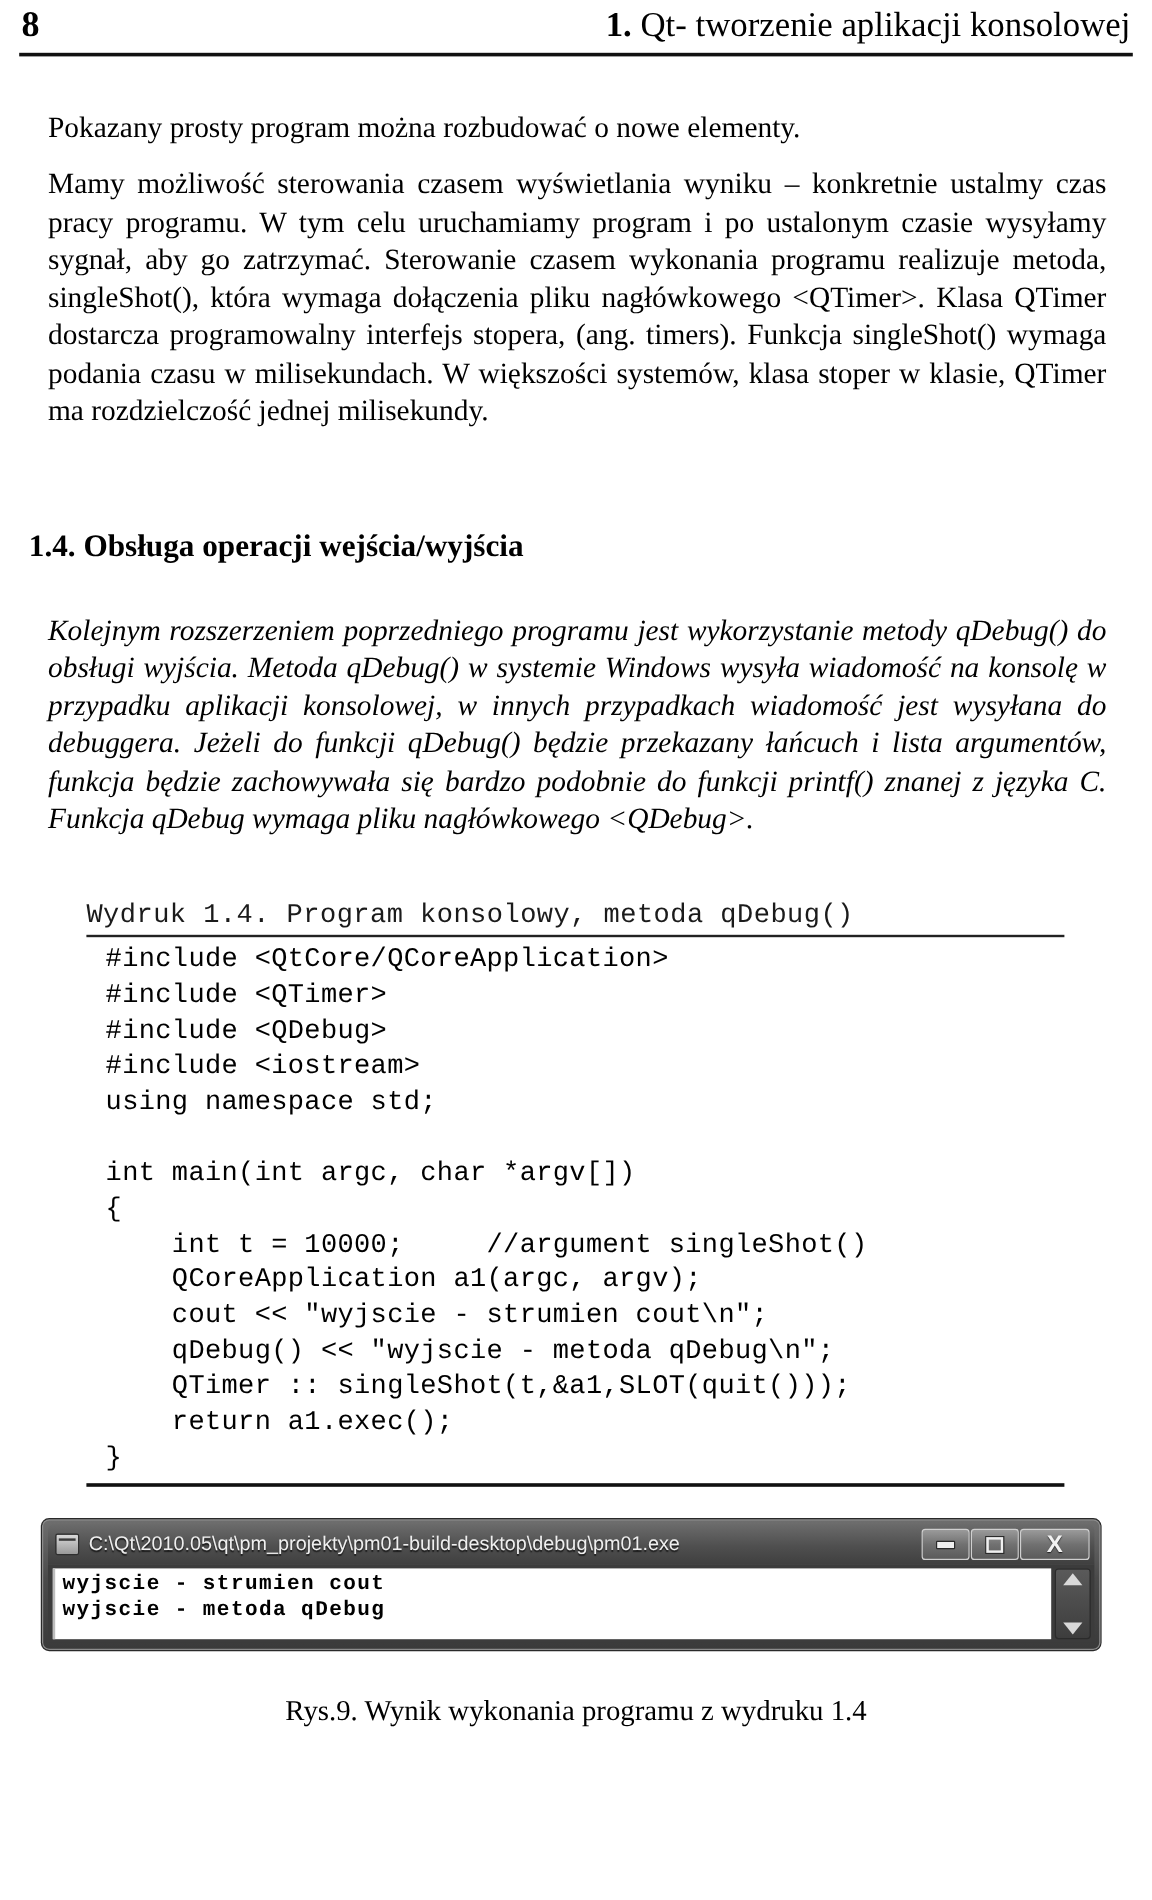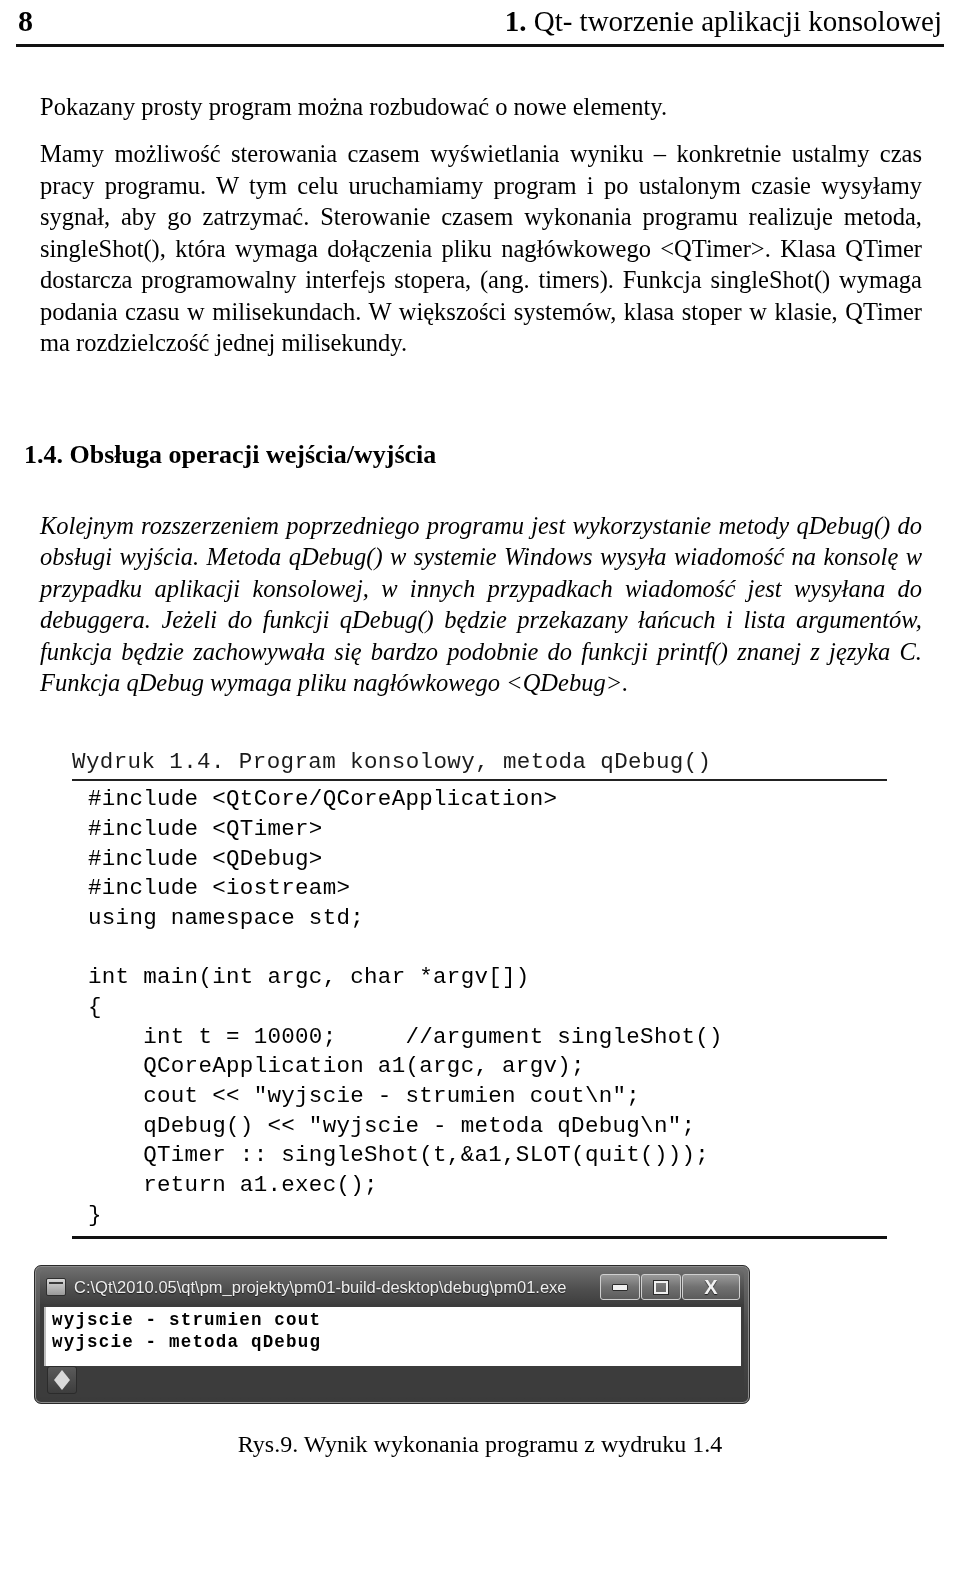--- a/index.html
+++ b/index.html
@@ -108,21 +108,21 @@
     margin: 26px 0 0 0;
     padding-left: 2px;
   }
 
   
   .console-wrap {
     margin: 26px 0 0 20px;
     width: 884px;
   }
   .console-window {
-    width: 716px;
+    width: 884px;
     background: linear-gradient(180deg, #6f6f6f 0%, #4a4a4a 45%, #3a3a3a 100%);
     border: 1px solid #2a2a2a;
     border-radius: 7px;
     box-shadow: 0 0 0 1px #8d8d8d inset;
     padding: 4px 5px 6px 5px;
     box-sizing: border-box;
   }
   .titlebar {
     height: 34px;
     display: flex;
@@ -194,21 +194,20 @@
     font-size: 20px;
     font-weight: bold;
     line-height: 1;
     text-shadow: 0 1px 1px #1d1d1d;
   }
   .console-body-row {
     display: flex;
     background: #3c3c3c;
     padding: 3px 3px 3px 4px;
     box-sizing: border-box;
-    flex-direction: column;
   }
   .console-text {
     flex: 1 1 auto;
     background: #ffffff;
     color: #000000;
     font-family: "Liberation Mono", "DejaVu Sans Mono", monospace;
     font-size: 17.5px;
     font-weight: bold;
     line-height: 1.22;
     padding: 3px 0 4px 6px;
@@ -235,21 +234,21 @@
     width: 0; height: 0;
     border-left: 8px solid transparent;
     border-right: 8px solid transparent;
   }
   .scroll-arrow.up { border-bottom: 10px solid #d9d9d9; }
   .scroll-arrow.down { border-top: 10px solid #d9d9d9; }
 
   .figure-caption {
     text-align: center;
     font-size: 24px;
-    margin: 26px 0 0 0;
+    margin: 36px 0 0 0;
     line-height: 1.2;
   }
 </style>
 </head>
 <body>
 
 <div class="page">
 
   <div class="page-header">
     <div class="folio">8</div>

